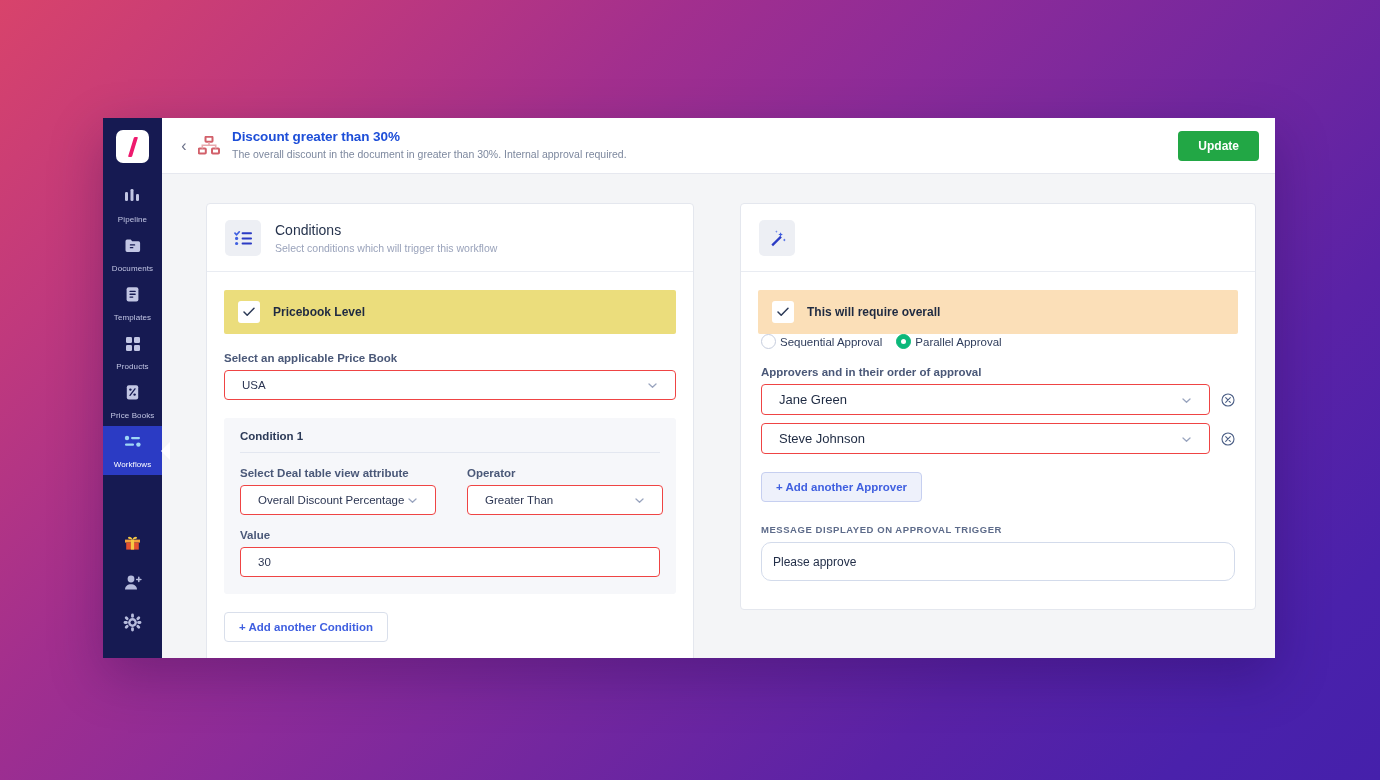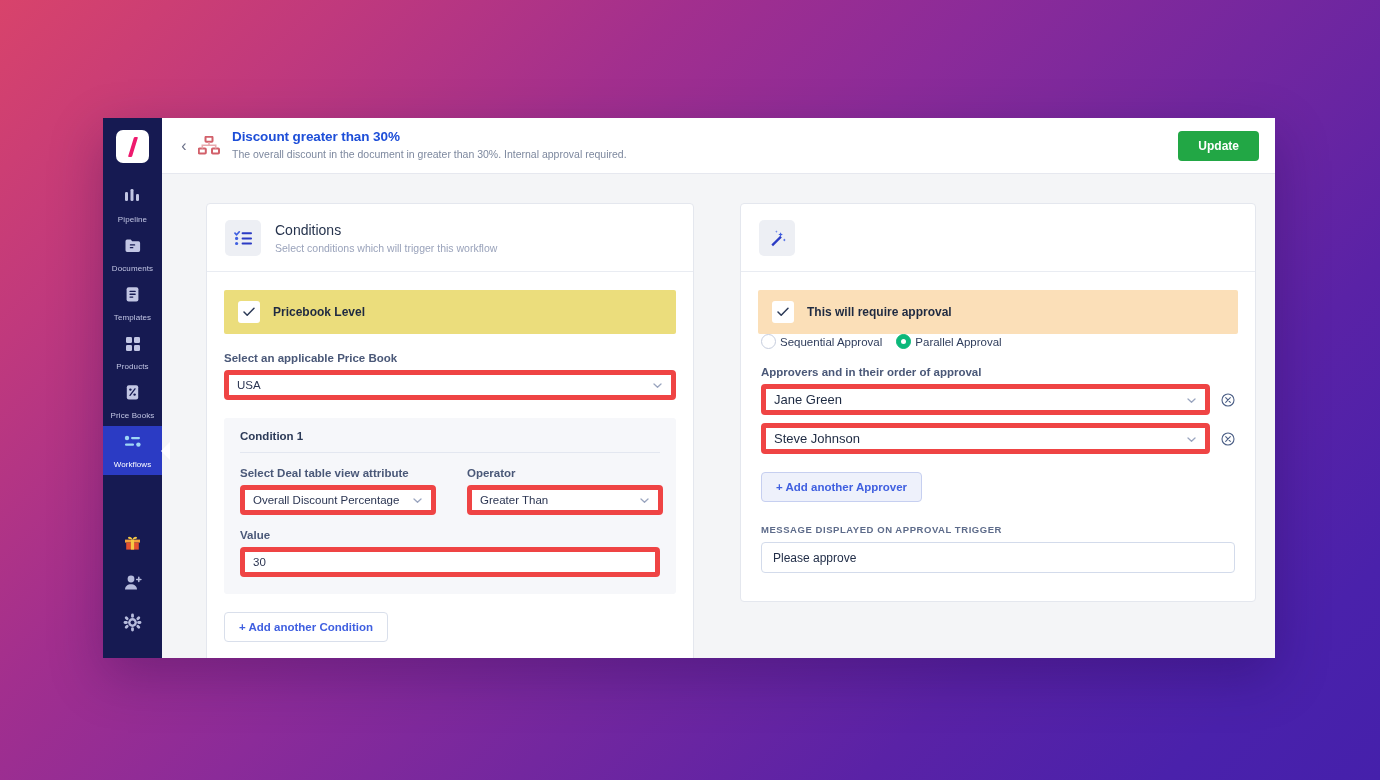--- a/index.html
+++ b/index.html
@@ -266,26 +266,26 @@
   
   .field-label {
     font-size: 11.5px;
     font-weight: bold;
     color: #4a5878;
     margin-bottom: 6px;
   }
   .select, .textbox {
     width: 100%;
     height: 30px;
-    border: 5px solid #ef4444;
+    border: 1px solid #ef4444;
     border-radius: 4px;
     background: #ffffff;
     display: flex;
     align-items: center;
-    padding: 0 8px;
+    padding: 0 17px;
     font-size: 11.5px;
     color: #2b3burn;
     color: #2b3552;
     position: relative;
     cursor: pointer;
   }
   .select .val, .textbox .val { flex: 1; }
   .chevd {
     width: 11px;
     height: 11px;
@@ -392,23 +392,23 @@
   .caps-label {
     font-size: 9.5px;
     font-weight: bold;
     letter-spacing: 0.55px;
     color: #5d6b8a;
     margin-top: 22px;
     margin-bottom: 7px;
   }
   .msg-box {
     width: 100%;
-    height: 31px;
+    height: 39px;
     border: 1px solid #d3dbeb;
-    border-radius: 4px;
+    border-radius: 10px;
     background: #fff;
     display: flex;
     align-items: center;
     padding: 0 11px;
     font-size: 12px;
     color: #232f49;
     cursor: text;
   }
 </style>
 </head>
@@ -657,21 +657,21 @@
         </div>
 
         <div class="panel-body-right">
 
           <div class="banner banner-orange">
             <span class="chk">
               <svg width="12" height="10" viewBox="0 0 12 10">
                 <path d="M1 5l3.2 3.2L11 1.3" stroke="#2c3a57" stroke-width="1.5" fill="none" stroke-linecap="round" stroke-linejoin="round"></path>
               </svg>
             </span>
-            <span class="banner-label">This will require approval</span>
+            <span class="banner-label">This will require overall</span>
           </div>
 
           <div style="padding:0 3px;">
             <div class="radio-row">
               <label class="radio">
                 <span class="dot"></span>
                 <span class="rlabel">Sequential Approval</span>
               </label>
               <label class="radio on">
                 <span class="dot"></span>

